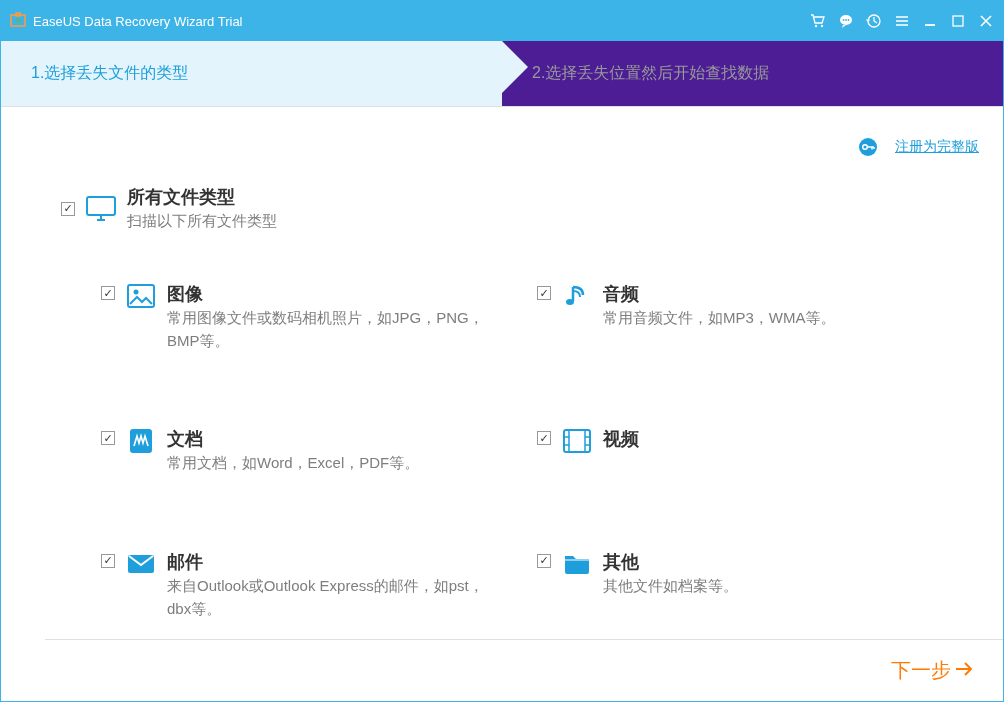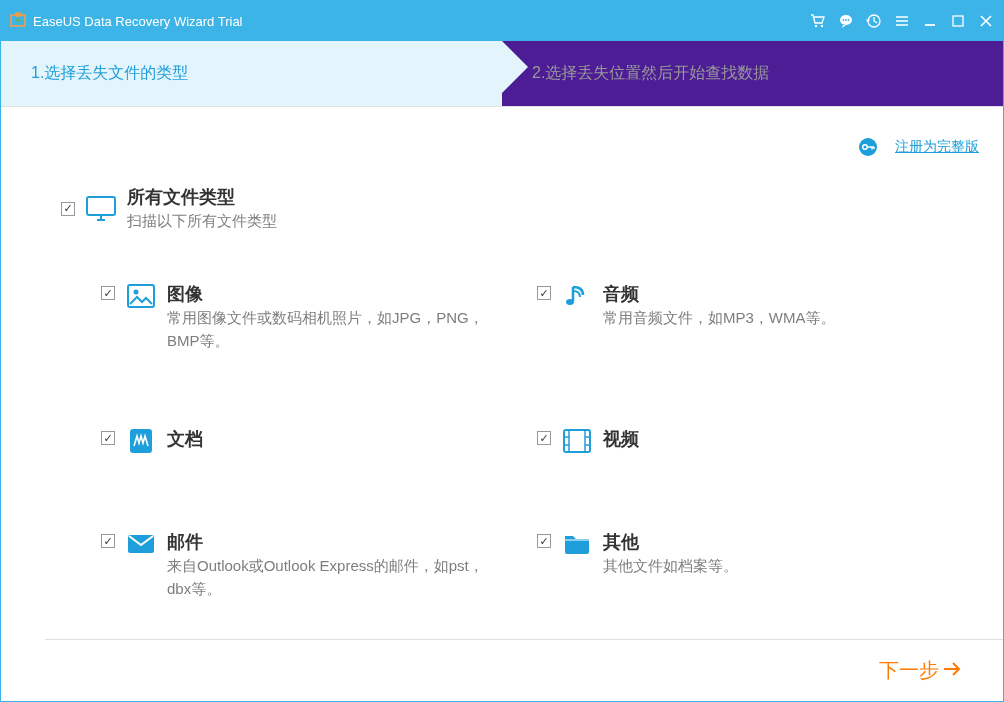--- a/index.html
+++ b/index.html
@@ -170,21 +170,21 @@
     .footer {
       position: absolute;
       bottom: 0;
       left: 0;
       right: 0;
       height: 62px;
       border-top: 1px solid #e0e0e0;
       display: flex;
       align-items: center;
       justify-content: flex-end;
-      padding-right: 42px;
+      padding-right: 30px;
       margin-left: 44px;
     }
     .next-btn {
       color: #ff7a00;
       font-size: 20px;
       cursor: pointer;
       display: flex;
       align-items: center;
       gap: 4px;
     }
@@ -320,20 +320,21 @@
     <div class="type-item">
       <div class="checkbox">✓</div>
       <div class="type-icon">
         <svg width="24" height="26" viewBox="0 0 24 26">
             <rect x="1" y="1" width="22" height="24" rx="3" fill="#1e9fdb"></rect>
             <path d="M5 18 l3-10 2 7 2-7 2 7 2-7 3 10" fill="none" stroke="#fff" stroke-width="1.6"></path>
           </svg>
       </div>
       <div class="type-text">
         <span class="type-title">文档</span>
+        <span class="type-desc">常用文档，如Word，Excel，PDF等。</span>
       </div>
     </div>
 
     <div class="type-item">
       <div class="checkbox">✓</div>
       <div class="type-icon">
         <svg width="28" height="24" viewBox="0 0 28 24">
             <rect x="1" y="1" width="26" height="22" rx="2" fill="none" stroke="#1e9fdb" stroke-width="2"></rect>
             <path d="M6 1v22M22 1v22M1 8h5M1 16h5M22 8h5M22 16h5" stroke="#1e9fdb" stroke-width="1.5"></path>
           </svg>

